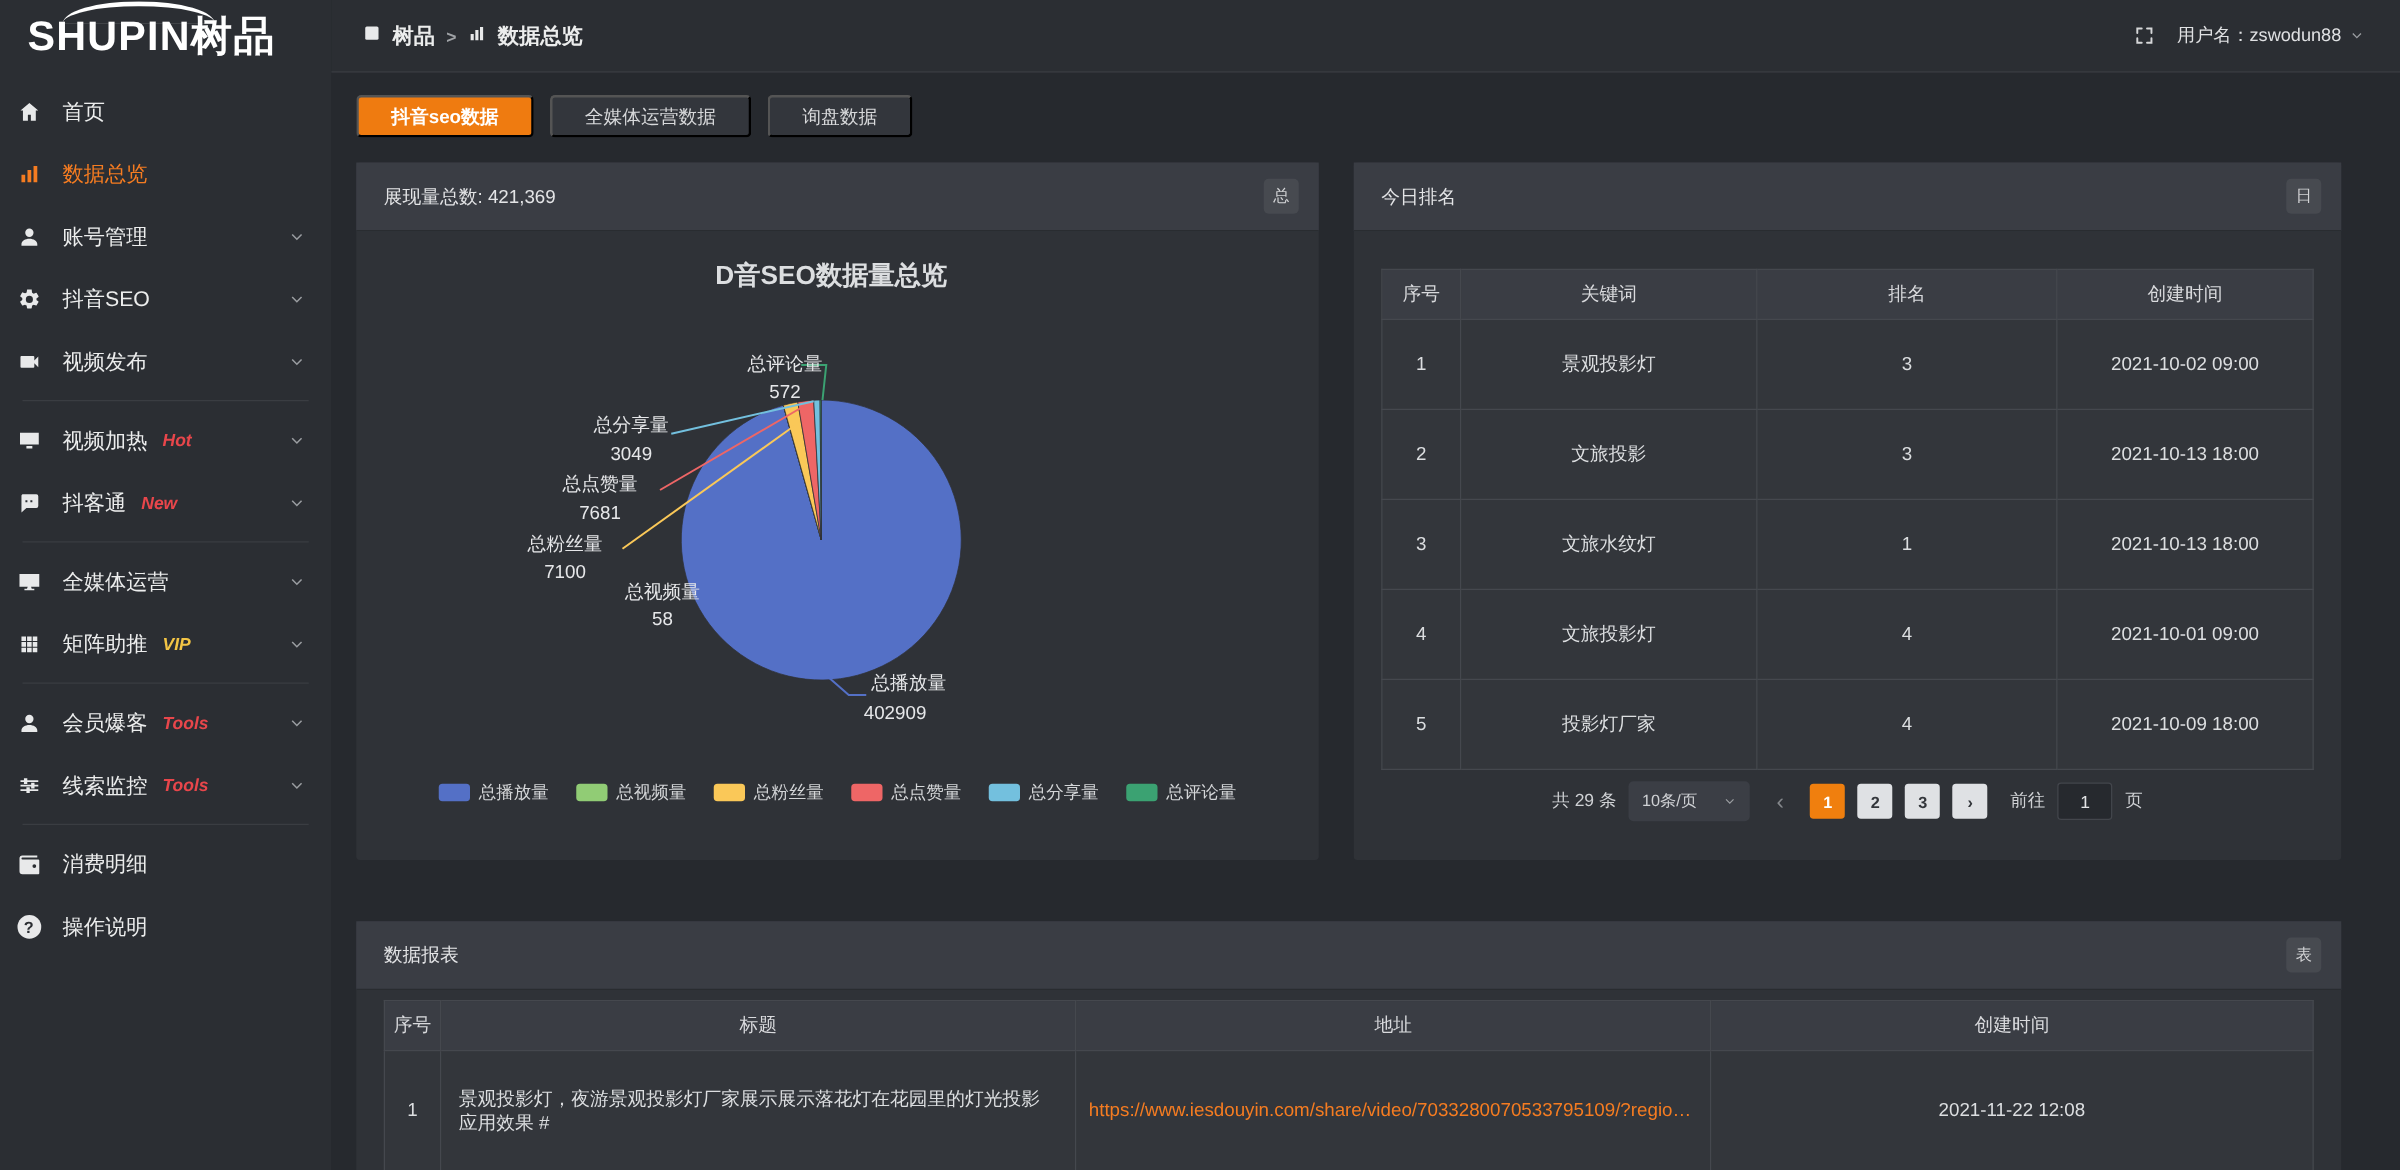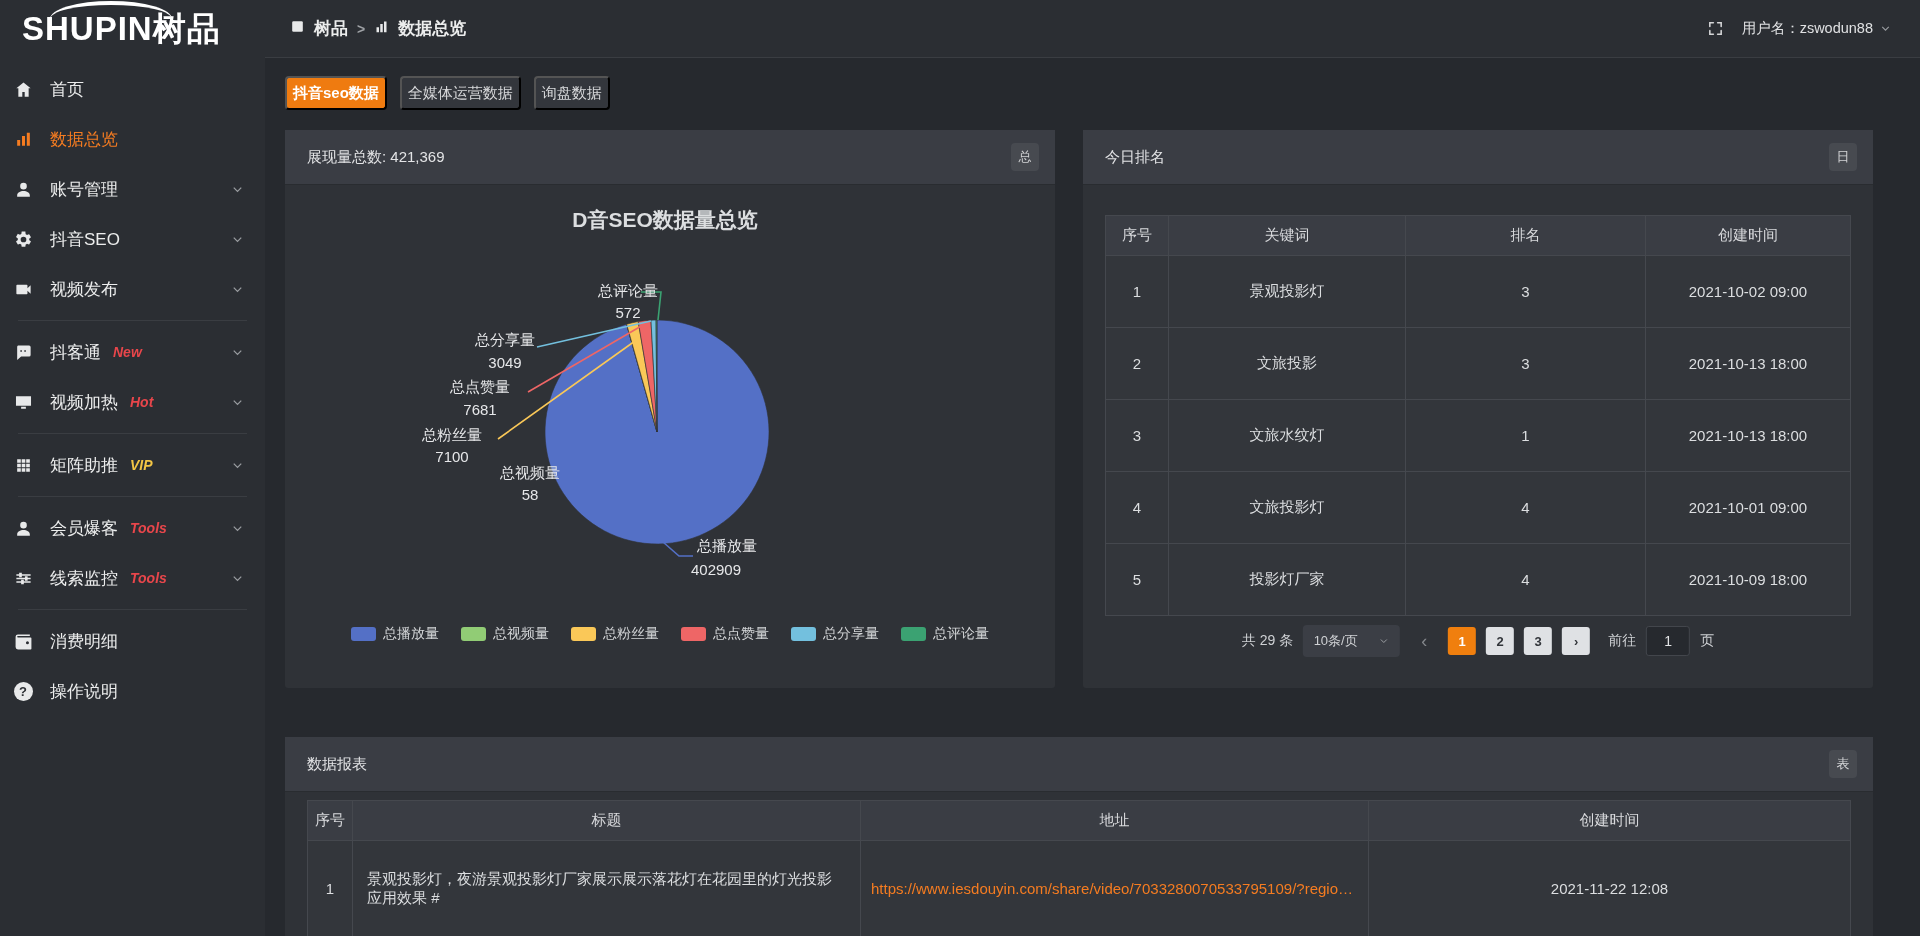--- a/index.html
+++ b/index.html
@@ -30,21 +30,21 @@
     border-bottom:1px solid #3a3d42; display:flex; align-items:center; padding:0 28px 0 25px; z-index:2; }
   .crumb { display:flex; align-items:center; gap:9px; cursor:pointer; color:#eceded; }
   .crumb-label { font-size:17px; font-weight:600; }
   .crumb-sep { color:#9fa2a6; font-size:14px; font-weight:700; margin:0 9px; }
   .top-right { margin-left:auto; display:flex; align-items:center; gap:18px; }
   .fs-icon { color:#d5d6d8; display:flex; cursor:pointer; }
   .user-box { display:flex; align-items:center; gap:6px; cursor:pointer; font-size:14.5px; color:#e0e1e3; }
   
   .content { position:absolute; left:265px; top:59px; right:0; bottom:0; overflow:hidden; }
   .tabs { position:absolute; left:20px; top:17px; display:flex; gap:13px; }
-  .tab { height:34px; padding:0 6px; border-radius:4px; background:#33363c; color:#d8d9db;
+  .tab { height:34px; padding:0 26px; border-radius:4px; background:#33363c; color:#d8d9db;
     font-size:15px; display:flex; align-items:center; cursor:pointer; }
   .tab.active { background:#ef7b10; color:#fff; font-weight:600; }
   .panel { position:absolute; background:#2f3237; border-radius:3px; }
   .panel-strip { height:55px; background:#3a3d44; border-bottom:1px solid #292c30;
     display:flex; align-items:center; justify-content:space-between; padding:0 16px 0 22px; }
   .strip-title { font-size:15px; color:#e3e4e6; }
   .corner-btn { width:28px; height:28px; border-radius:4px; background:#474a50; color:#d3d4d6;
     border:none; font-size:13px; display:flex; align-items:center; justify-content:center; cursor:pointer;
     font-family:inherit; }
   #chartPanel { left:20px; top:71px; width:770px; height:558px; }
@@ -149,47 +149,61 @@
 
     <span class="nav-caret" style="display: flex;">
       <svg viewBox="0 0 24 24" width="15" height="15" fill="none" stroke="currentColor" stroke-width="2">
               <path d="M6 9l6 6 6-6"></path>
             </svg>
     </span>
   </div>
         <div class="nav-divider"></div>
         <div class="nav-item">
     <span class="nav-icon">
+            <svg viewBox="0 0 24 24" width="19" height="19" fill="currentColor">
+              <path d="M2.5 4h19v12h-19zM9 17.5h6V20H9z"></path>
+            </svg>
+          </span>
+    <span class="nav-label">视频加热</span>
+    <span class="nav-badge" style="display: inline; color: rgb(232, 70, 75);">Hot</span>
+    <span class="nav-caret" style="display: flex;">
+      <svg viewBox="0 0 24 24" width="15" height="15" fill="none" stroke="currentColor" stroke-width="2">
+              <path d="M6 9l6 6 6-6"></path>
+            </svg>
+    </span>
+  </div>
+        <div class="nav-item">
+    <span class="nav-icon">
             <svg viewBox="0 0 24 24" width="19" height="19" fill="currentColor" fill-rule="evenodd">
               <path d="M5 3h14a2 2 0 012 2v10a2 2 0 01-2 2H9l-5 4.5V5a2 2 0 011-2zm3 6h2v2H8zm5 0h2v2h-2z"></path>
             </svg>
           </span>
     <span class="nav-label">抖客通</span>
     <span class="nav-badge" style="display: inline; color: rgb(232, 70, 75);">New</span>
     <span class="nav-caret" style="display: flex;">
       <svg viewBox="0 0 24 24" width="15" height="15" fill="none" stroke="currentColor" stroke-width="2">
               <path d="M6 9l6 6 6-6"></path>
             </svg>
     </span>
   </div>
-        <div class="nav-item">
-    <span class="nav-icon">
-            <svg viewBox="0 0 24 24" width="19" height="19" fill="currentColor">
-              <path d="M2.5 4h19v12h-19zM9 17.5h6V20H9z"></path>
-            </svg>
-          </span>
-    <span class="nav-label">视频加热</span>
-    <span class="nav-badge" style="display: inline; color: rgb(232, 70, 75);">Hot</span>
-    <span class="nav-caret" style="display: flex;">
-      <svg viewBox="0 0 24 24" width="15" height="15" fill="none" stroke="currentColor" stroke-width="2">
-              <path d="M6 9l6 6 6-6"></path>
-            </svg>
-    </span>
-  </div>
         <div class="nav-divider"></div>
+        <div class="nav-item">
+    <span class="nav-icon">
+            <svg viewBox="0 0 24 24" width="19" height="19" fill="currentColor">
+              <path d="M2 4h20v13h-8.3l.7 2H17v1.5H7V19h2.6l.7-2H2z"></path>
+            </svg>
+          </span>
+    <span class="nav-label">全媒体运营</span>
+
+    <span class="nav-caret" style="display: flex;">
+      <svg viewBox="0 0 24 24" width="15" height="15" fill="none" stroke="currentColor" stroke-width="2">
+              <path d="M6 9l6 6 6-6"></path>
+            </svg>
+    </span>
+  </div>
         <div class="nav-item">
     <span class="nav-icon">
             <svg viewBox="0 0 24 24" width="19" height="19" fill="currentColor">
               <path d="M4 4h4.6v4.6H4zM9.7 4h4.6v4.6H9.7zM15.4 4H20v4.6h-4.6zM4 9.7h4.6v4.6H4zM9.7 9.7h4.6v4.6H9.7zM15.4 9.7H20v4.6h-4.6zM4 15.4h4.6V20H4zM9.7 15.4h4.6V20H9.7zM15.4 15.4H20V20h-4.6z"></path>
             </svg>
           </span>
     <span class="nav-label">矩阵助推</span>
     <span class="nav-badge" style="display: inline; color: rgb(243, 197, 69);">VIP</span>
     <span class="nav-caret" style="display: flex;">
       <svg viewBox="0 0 24 24" width="15" height="15" fill="none" stroke="currentColor" stroke-width="2">

